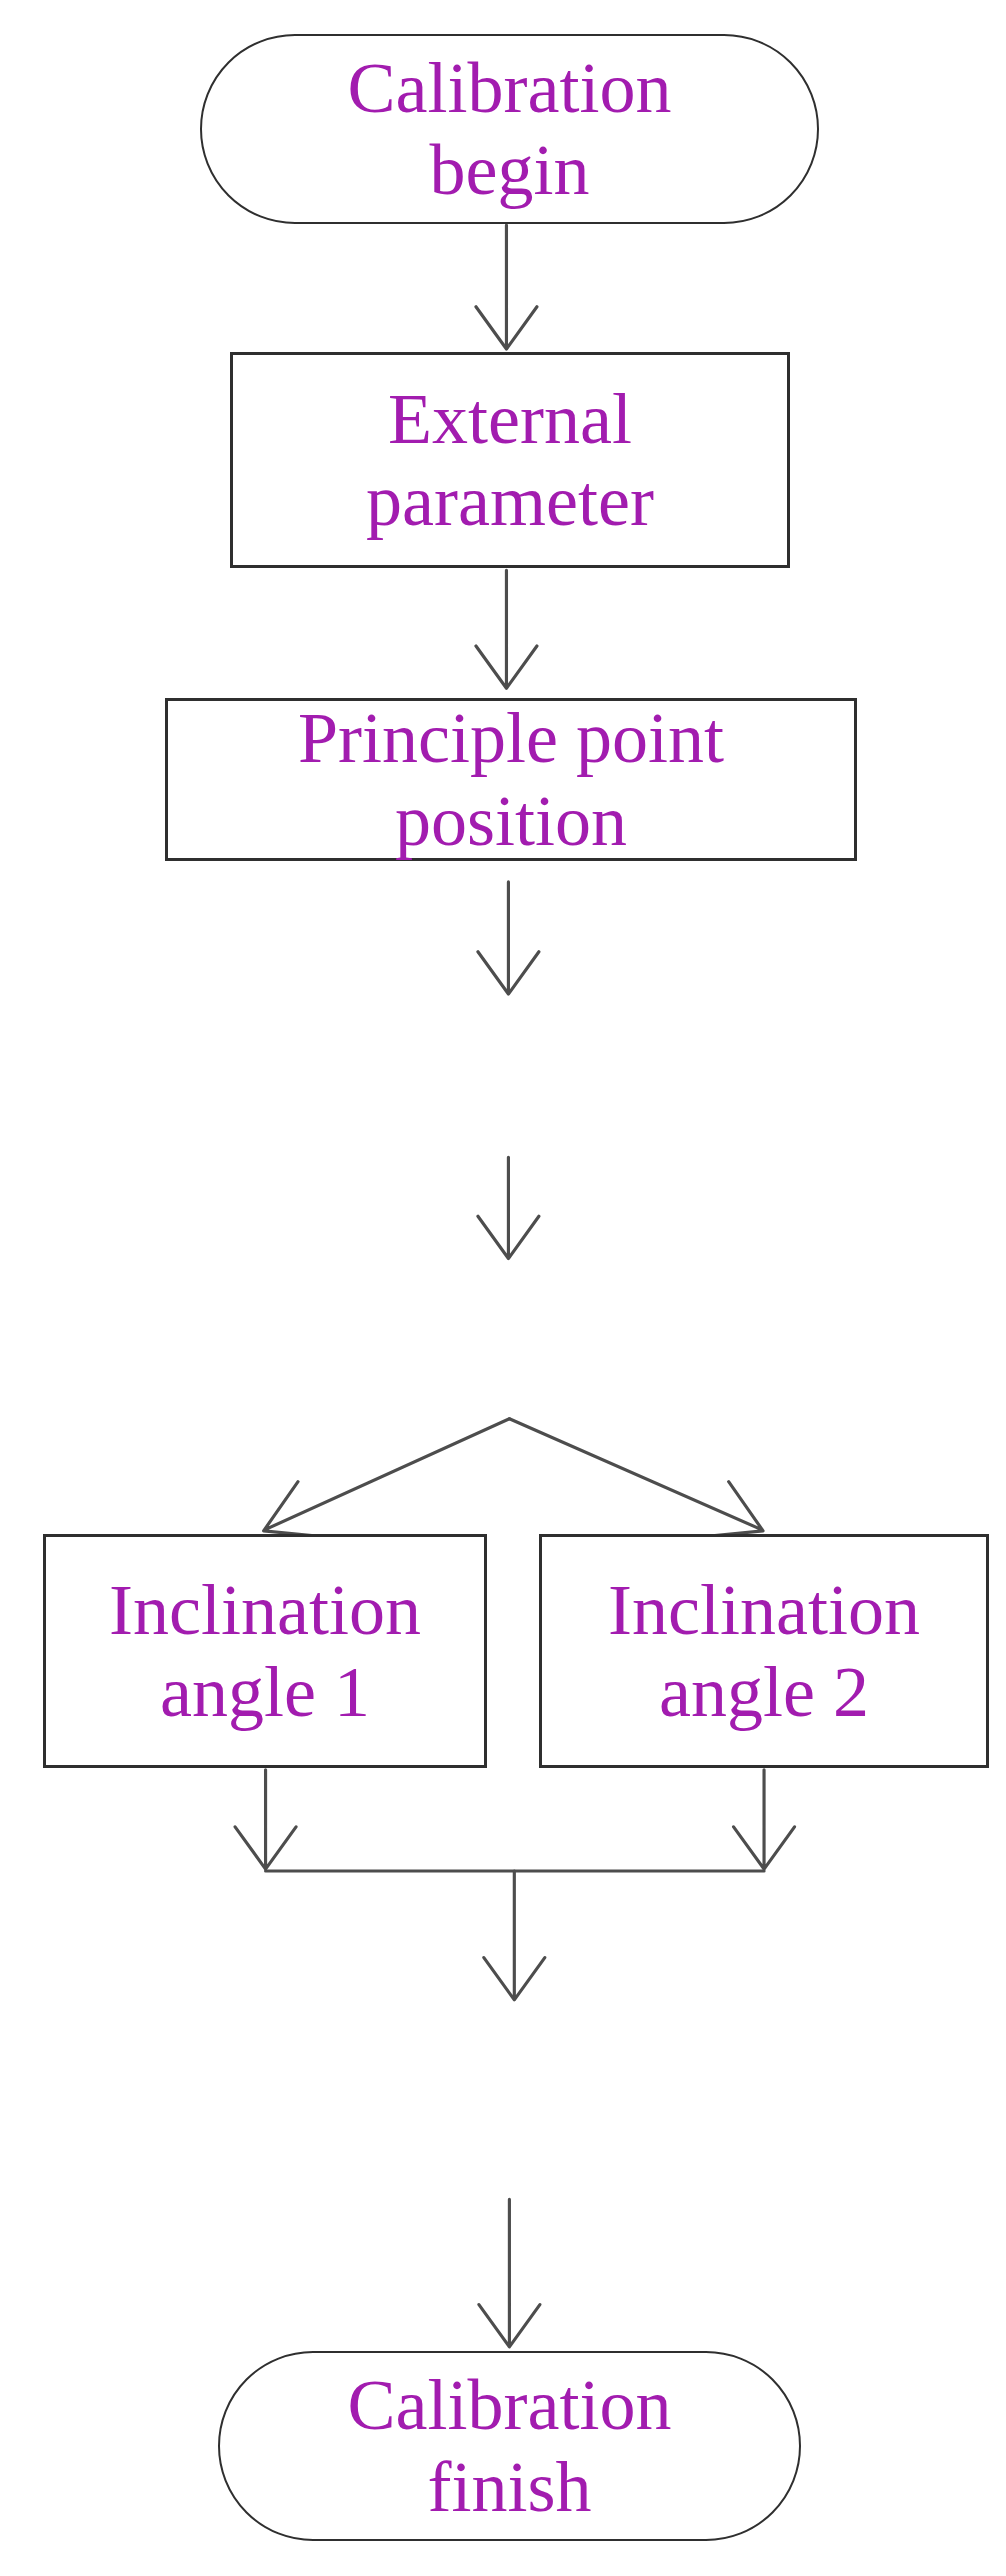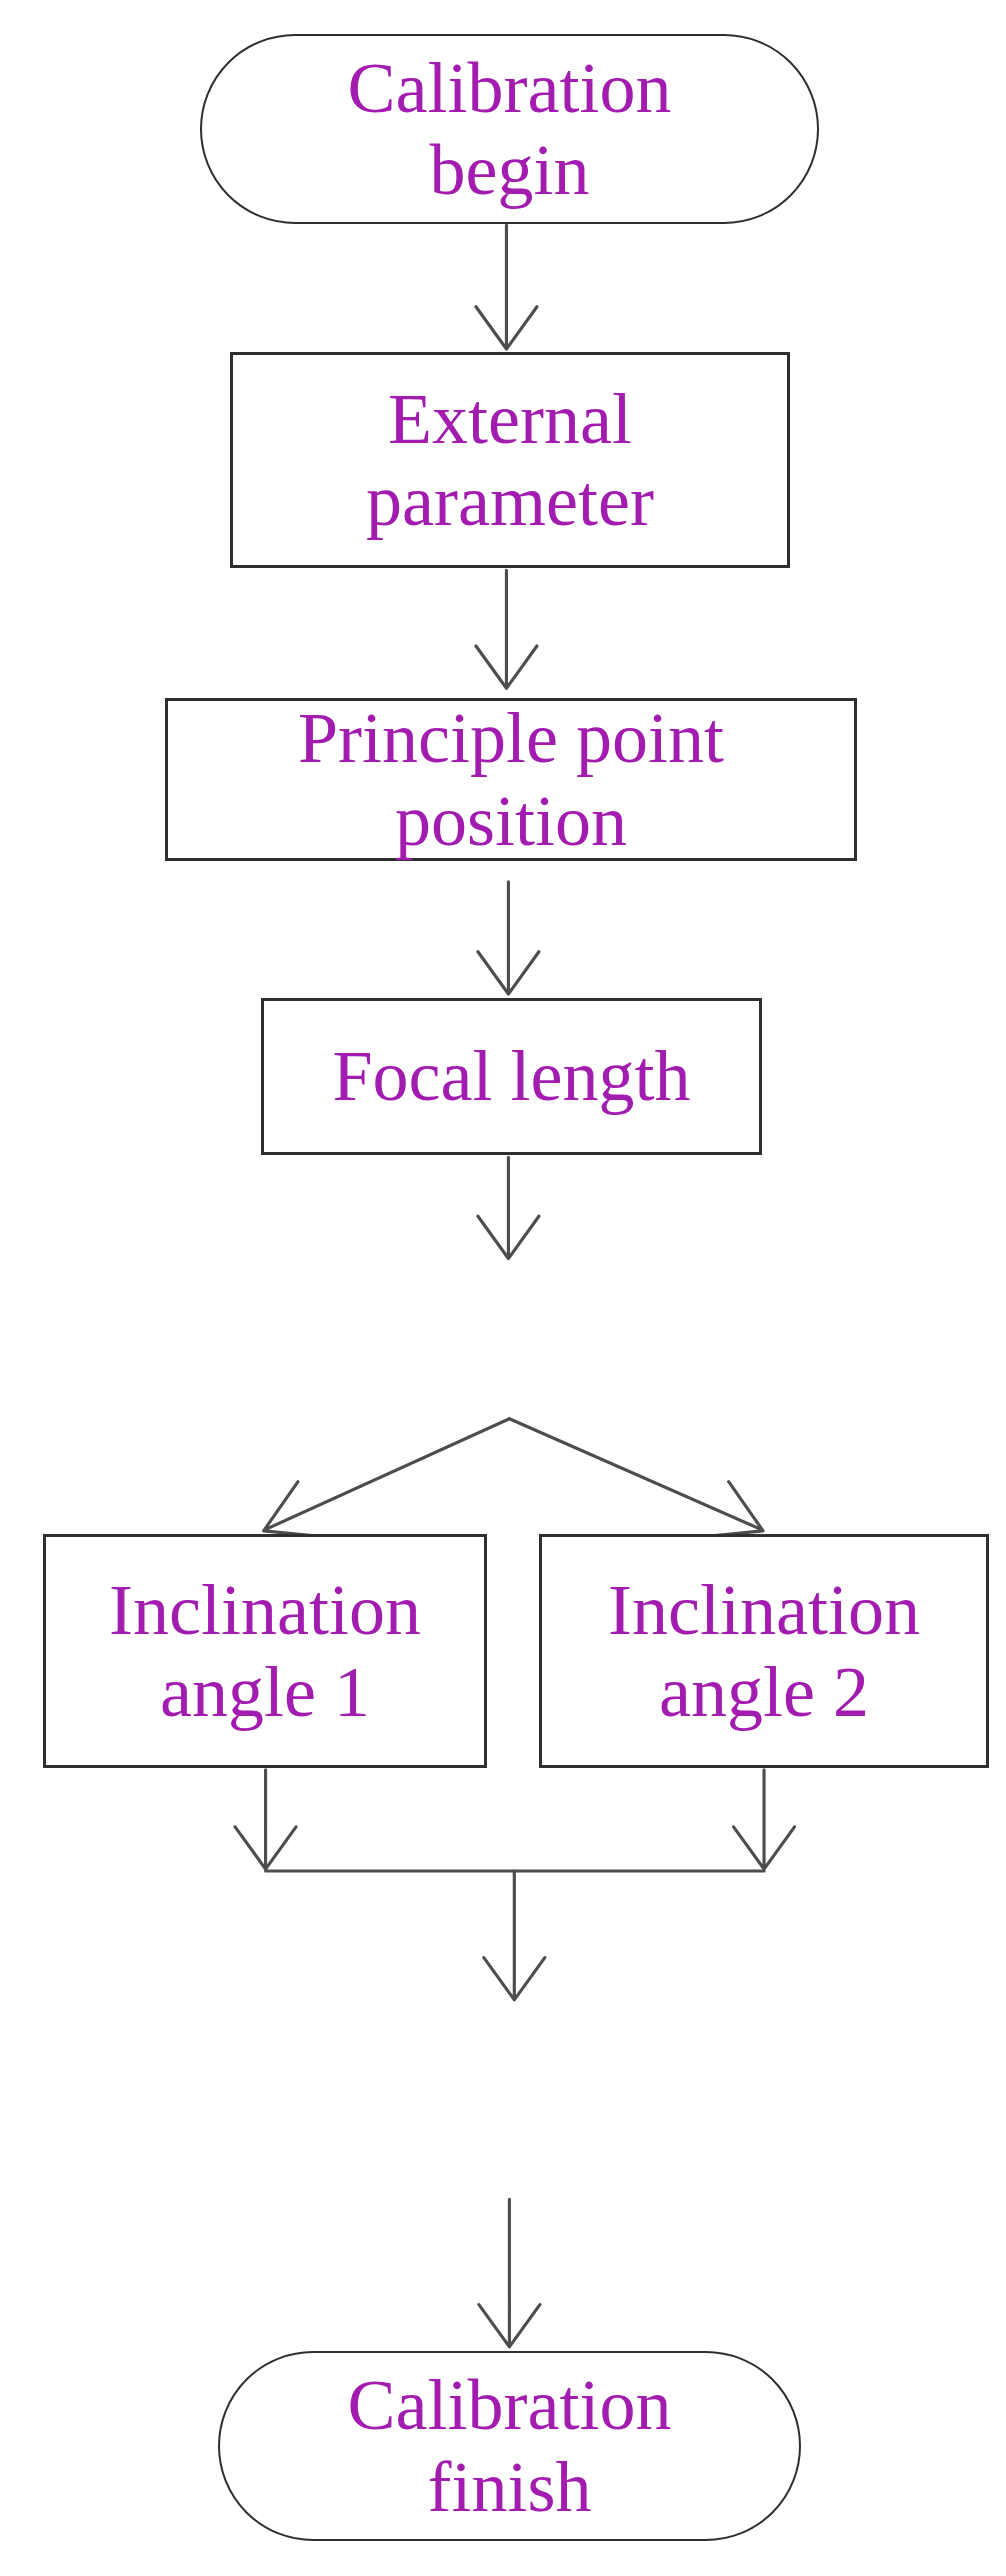--- a/index.html
+++ b/index.html
@@ -95,23 +95,20 @@
   <div class="node n-external">
     <span>External
 parameter</span>
   </div>
 
   <div class="node n-principle">
     <span>Principle point
 position</span>
   </div>
 
-  <div class="node n-focal">
-    <span>Focal length</span>
-  </div>
 
 
   <div class="node n-incl1">
     <span>Inclination
 angle 1</span>
   </div>
 
   <div class="node n-incl2">
     <span>Inclination
 angle 2</span>

